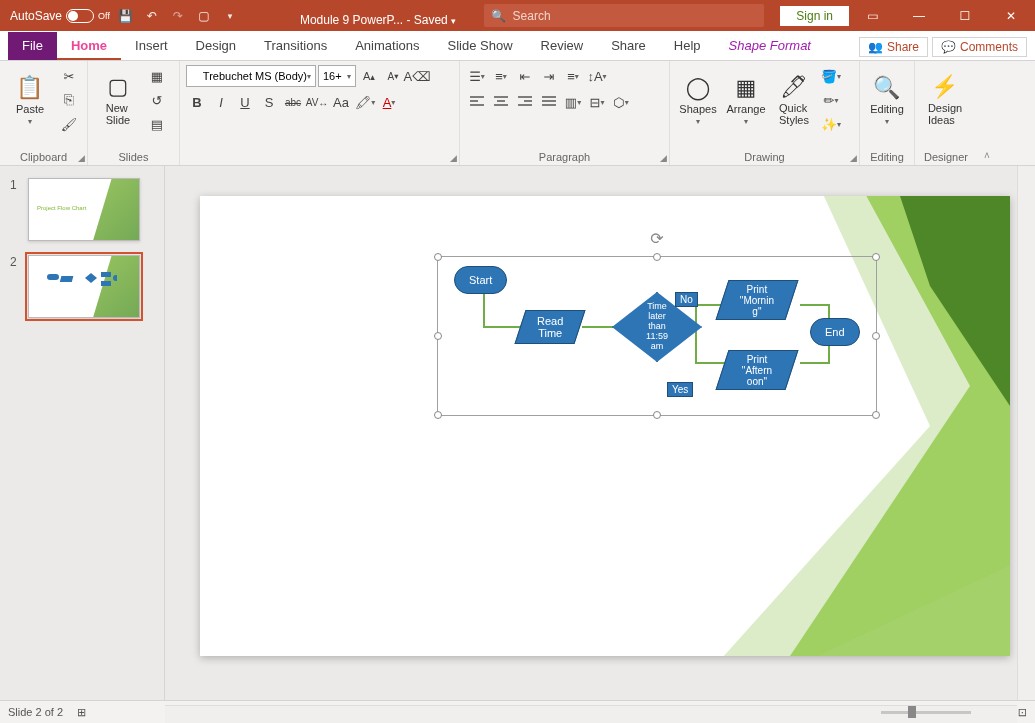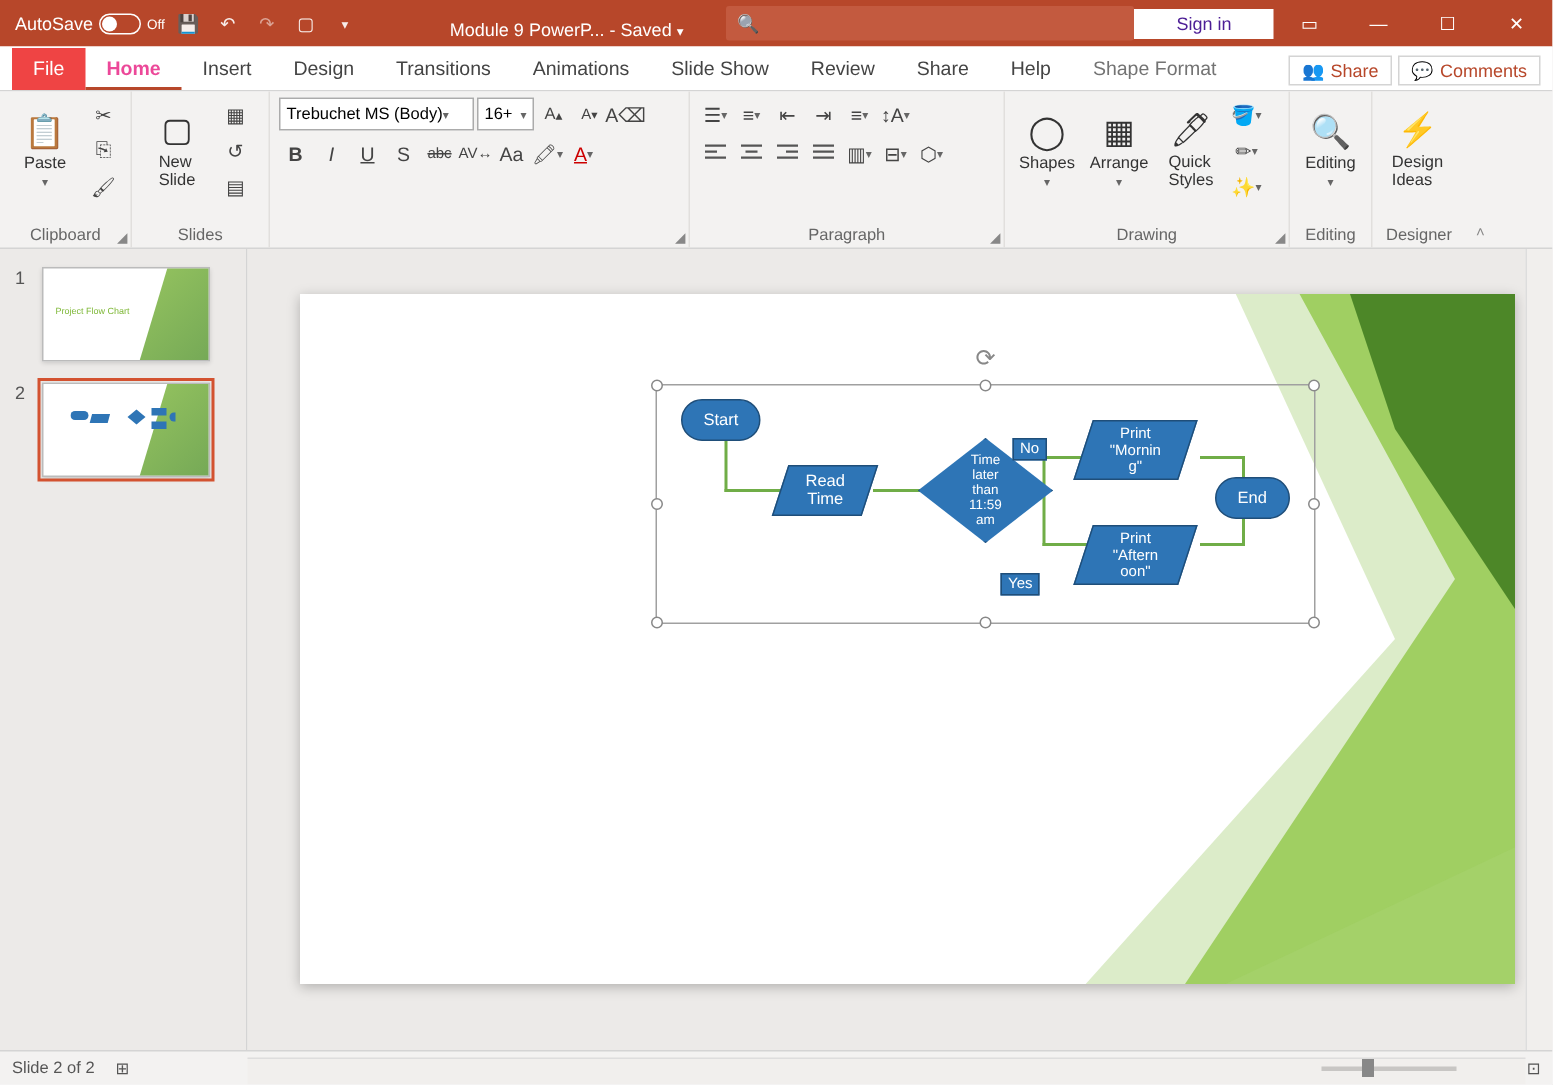--- a/index.html
+++ b/index.html
@@ -10,45 +10,45 @@
 .title-left { display: flex; align-items: center; gap: 6px; padding-left: 10px; }
 .autosave-toggle { display: flex; align-items: center; gap: 4px; }
 .toggle-switch { width: 28px; height: 14px; border: 1px solid #fff; border-radius: 7px; position: relative; }
 .toggle-knob { width: 10px; height: 10px; background: #fff; border-radius: 50%; position: absolute; top: 1px; left: 1px; }
 .qat-icon { width: 20px; height: 20px; display: flex; align-items: center; justify-content: center; opacity: .9; }
 .title-center { flex: 1; text-align: left; padding-left: 60px; display: flex; align-items: flex-end; gap: 8px; }
 .search-box { flex: 1; max-width: 280px; height: 23px; background: #c35a3f; display: flex; align-items: center; padding: 0 8px; border-radius: 2px; margin-left: 20px; }
 .search-box input { flex: 1; background: transparent; border: none; color: #fff; font-size: 12px; outline: none; }
 .search-box input::placeholder { color: #f3d4cb; }
 .title-right { display: flex; align-items: center; gap: 2px; padding-right: 2px; }
-.signin-btn { background: #fff; color: #4c1d95; padding: 3px 28px; font-size: 12px; border: none; }
+.signin-btn { background: #fff; color: #4d7c0f; padding: 3px 16px; font-size: 12px; border: none; }
 .win-btn { width: 44px; height: 31px; display: flex; align-items: center; justify-content: center; color: #fff; }
 
 
 .ribbon-tabs { height: 30px; background: #fff; display: flex; align-items: flex-end; border-bottom: 1px solid #d4d4d4; padding-left: 8px; font-size: 13px; }
-.file-tab { background: #ef4444; color: #fff; padding: 6px 14px 7px; cursor: pointer; }
+.file-tab { background: #701a75; color: #fff; padding: 6px 14px 7px; cursor: pointer; }
 .tab { padding: 6px 14px 5px; color: #444; cursor: pointer; border-bottom: 2px solid transparent; }
 .tab.active { color: #ec4899; border-bottom: 2px solid #b7472a; font-weight: 600; }
-.tab.contextual { color: #737373; }
+.tab.contextual { color: #a21caf; font-style: italic; }
 .tabs-right { margin-left: auto; display: flex; gap: 4px; padding-right: 8px; padding-bottom: 3px; }
 .tab-right-btn { border: 1px solid #d4d4d4; padding: 2px 8px; font-size: 12px; color: #b7472a; display: flex; align-items: center; gap: 4px; background: #fff; }
 
 
 .ribbon { height: 105px; background: #f3f2f1; display: flex; border-bottom: 1px solid #d4d4d4; }
 .group { border-right: 1px solid #e1dfdd; padding: 4px 6px 2px; display: flex; flex-direction: column; position: relative; }
 .group-content { flex: 1; display: flex; align-items: flex-start; gap: 4px; }
 .group-label { font-size: 11px; color: #666; text-align: center; padding-top: 2px; position: relative; }
 .group-launcher { position: absolute; right: 2px; bottom: 2px; font-size: 9px; color: #888; cursor: pointer; }
 .big-btn { display: flex; flex-direction: column; align-items: center; justify-content: center; width: 48px; height: 70px; font-size: 11px; color: #333; gap: 2px; }
 .big-btn .ic { font-size: 22px; }
 .col { display: flex; flex-direction: column; gap: 2px; }
 .row { display: flex; gap: 2px; align-items: center; }
 .small-btn { width: 22px; height: 22px; display: flex; align-items: center; justify-content: center; font-size: 13px; color: #444; }
 .small-btn svg { display: block; }
-.font-box { width: 130px; height: 22px; border: 1px solid #ababab; background: #fff; font-size: 11px; padding: 0 4px; display: flex; align-items: center; justify-content: flex-start; }
+.font-box { width: 130px; height: 22px; border: 1px solid #ababab; background: #fff; font-size: 11px; padding: 0 4px; display: flex; align-items: center; justify-content: flex-end; }
 .size-box { width: 38px; height: 22px; border: 1px solid #ababab; background: #fff; font-size: 11px; padding: 0 4px; display: flex; align-items: center; justify-content: space-between; }
 .dd-arrow { font-size: 8px; color: #666; }
 
 
 .work-area { display: flex; height: 534px; }
 .thumb-panel { width: 165px; background: #eceae8; border-right: 1px solid #d4d4d4; padding: 8px 0; overflow-y: auto; }
 .thumb-row { display: flex; align-items: flex-start; gap: 6px; padding: 4px 8px 10px 10px; }
 .thumb-num { font-size: 12px; color: #555; width: 12px; }
 .thumb { width: 112px; height: 63px; background: #fff; border: 1px solid #bbb; box-shadow: 0 1px 3px rgba(0,0,0,.15); position: relative; overflow: hidden; }
 .thumb.selected { outline: 2px solid #d35230; outline-offset: 1px; }
@@ -95,20 +95,21 @@
     <div class="qat-icon">💾</div>
     <div class="qat-icon">↶</div>
     <div class="qat-icon" style="opacity:.5">↷</div>
     <div class="qat-icon">▢</div>
     <div class="qat-icon" style="font-size:9px">▾</div>
   </div>
   <div class="title-center">
     <span><span>Module 9 PowerP...</span> <span>- Saved</span> <span style="font-size:9px">▾</span></span>
     <div class="search-box">
       <span style="margin-right:6px">🔍</span>
+      <input placeholder="Search" style="">
     </div>
   </div>
   <div class="title-right">
     <button class="signin-btn">Sign in</button>
     <div class="win-btn">▭</div>
     <div class="win-btn">—</div>
     <div class="win-btn">☐</div>
     <div class="win-btn close">✕</div>
   </div>
 </div>

